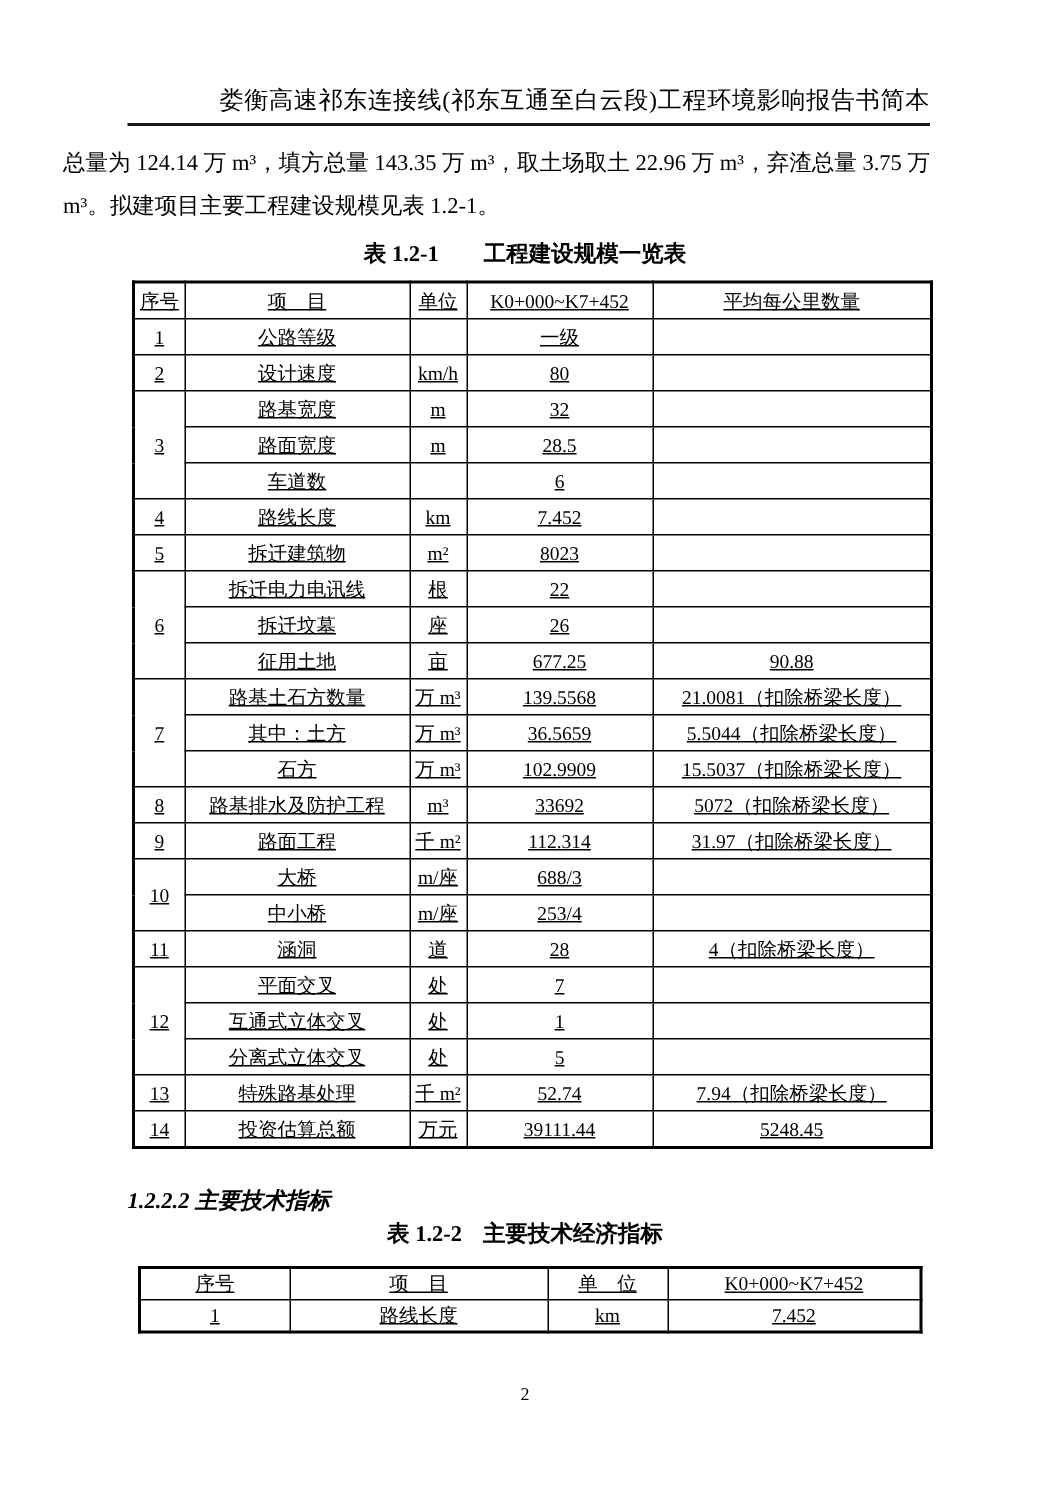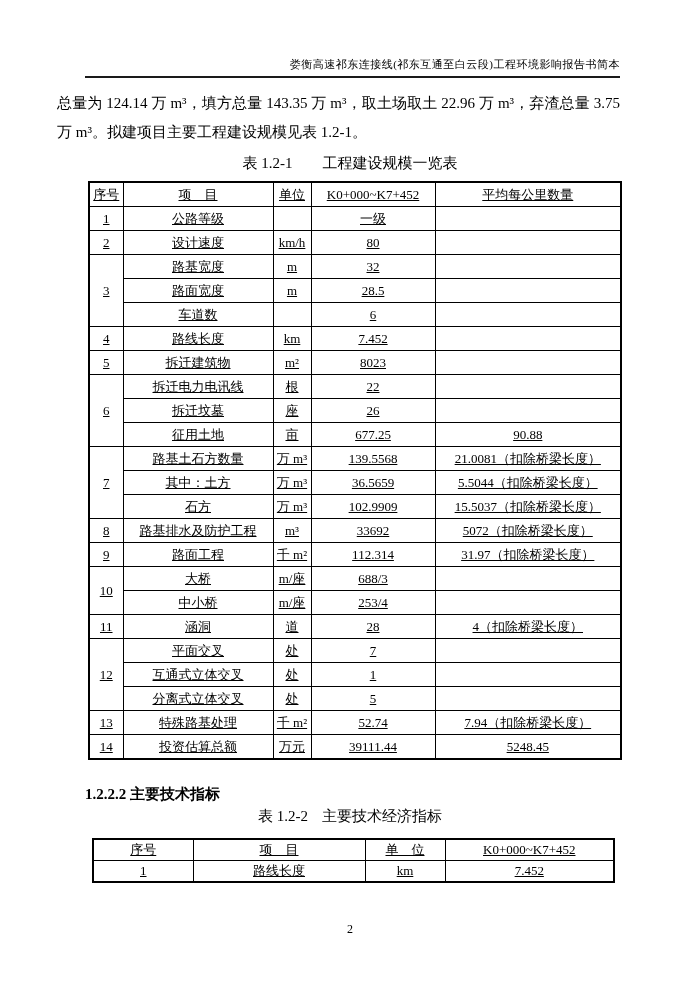--- a/index.html
+++ b/index.html
@@ -7,34 +7,34 @@
   .page {
     position: relative;
     width: 700px; height: 990px;
     margin: 0 auto;
     background: #fff;
     overflow: hidden;
   }
   .doc-header {
     margin: 57px 80px 0 85px;
     text-align: right;
-    font-size: 11px;
+    font-size: 16px;
     letter-spacing: 0.5px;
     padding-bottom: 4px;
     border-bottom: 2px solid #1a1a1a;
   }
   .intro {
-    margin: 11px 80px 0 57px;
+    margin: 11px 80px 0 42px;
     font-size: 15px;
     line-height: 29px;
     text-align: justify;
   }
   .caption {
     text-align: center;
-    font-weight: normal;
+    font-weight: bold;
     font-size: 15px;
     margin-top: 7px;
   }
   .caption .cap-title-lg { margin-left: 30px; }
   .caption .cap-title-sm { margin-left: 14px; }
   table {
     border-collapse: collapse;
     table-layout: fixed;
     font-size: 13px;
     text-decoration: underline;
@@ -57,20 +57,21 @@
     padding: 0 2px;
     height: 23px;
     overflow: hidden;
     white-space: nowrap;
   }
   #table2 th, #table2 td { height: 20px; }
   .section-heading {
     margin: 25px 80px 0 85px;
     font-size: 15px;
     font-weight: bold;
+    font-style: italic;
   }
   .caption2 { margin-top: 3px; }
   .page-number {
     position: absolute;
     left: 0; right: 0;
     top: 922px;
     text-align: center;
     font-size: 12px;
   }
 </style>

